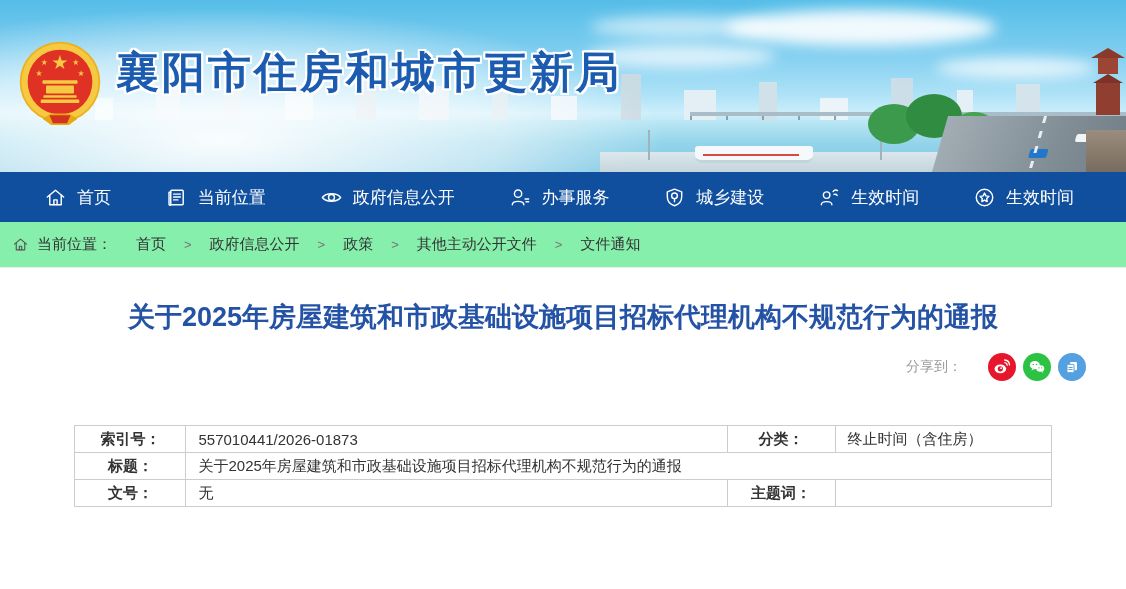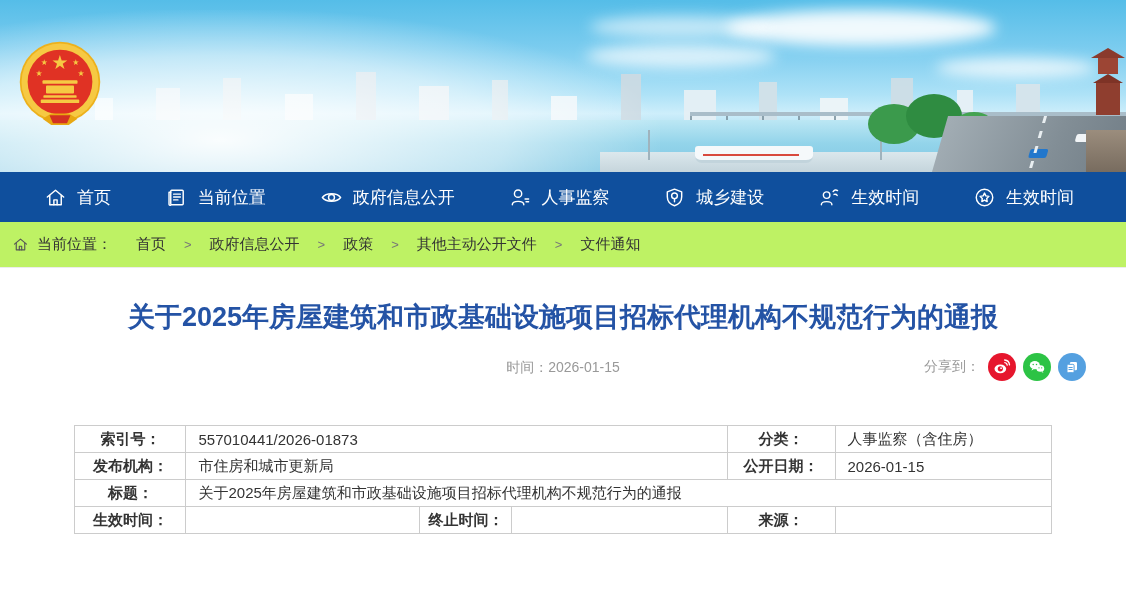--- a/index.html
+++ b/index.html
@@ -63,36 +63,36 @@
   
   .nav { height: 50px; background: #0f4f9d; display: flex; align-items: center;
     justify-content: space-between; padding: 0 52px 0 44px; }
   .nav-item { display: flex; align-items: center; gap: 10px; color: #fff;
     font-size: 17px; text-decoration: none; cursor: pointer; white-space: nowrap; }
   .nav-item svg { width: 23px; height: 23px; stroke: #fff; fill: none;
     stroke-width: 1.5; stroke-linecap: round; stroke-linejoin: round; }
 
   
   .breadcrumb { height: 46px; display: flex; align-items: center; padding: 0 12px;
-    font-size: 15px; color: #333; border-bottom: 1px solid #ececec; background: #bef264; }
+    font-size: 15px; color: #333; border-bottom: 1px solid #ececec; background: #86efac; }
   .crumb-home { display: flex; align-items: center; margin-right: 8px; }
   .crumb-home svg { width: 17px; height: 17px; stroke: #555; fill: none;
     stroke-width: 1.6; stroke-linecap: round; stroke-linejoin: round; }
   .crumb-label { margin-right: 18px; }
   .crumb-link { color: #333; text-decoration: none; margin: 0 6px; cursor: pointer; }
   .crumb-sep { color: #777; font-size: 13px; margin: 0 12px; }
 
   
   .article-title { margin: 32px 50px 0; text-align: center; font-size: 27px;
     font-weight: bold; color: #2453a5; line-height: 1.3; }
   .meta { position: relative; margin-top: 16px; height: 32px; }
   .meta-time { position: absolute; left: 0; right: 0; top: 8px; text-align: center;
     font-size: 14px; color: #999; }
   .share { position: absolute; right: 40px; top: 2px; display: flex; align-items: center; gap: 7px; }
-  .share-label { color: #999; font-size: 14px; margin-right: 1px; }
+  .share-label { color: #999; font-size: 14px; margin-right: 19px; }
   .share-btn { width: 28px; height: 28px; border-radius: 50%; display: flex;
     align-items: center; justify-content: center; cursor: pointer; }
   .share-btn svg { width: 20px; height: 20px; }
   .weibo { background: #e6162d; } .wechat { background: #2cc345; } .copylink { background: #54a0e0; }
 
   
   .info-table { width: 976px; margin: 42px auto 0; border-collapse: collapse;
     table-layout: fixed; font-size: 15px; color: #333; }
   .info-table td { border: 1px solid #ccc; height: 27px; padding: 2px 6px; overflow: hidden; white-space: nowrap; }
   .info-table td.lbl { text-align: center; font-weight: bold; padding: 2px 3px; }
@@ -160,20 +160,21 @@
       <text x="26" y="41" font-size="9" text-anchor="middle" fill="#f6c943">★</text>
       <text x="74" y="41" font-size="9" text-anchor="middle" fill="#f6c943">★</text>
       <rect x="30" y="46" width="40" height="4" rx="1" fill="#f6c943"></rect>
       <rect x="34" y="52" width="32" height="9" rx="1" fill="#f6c943"></rect>
       <rect x="31" y="63" width="38" height="3" rx="1" fill="#f6c943"></rect>
       <rect x="28" y="68" width="44" height="4" rx="1" fill="#f6c943"></rect>
       <path d="M30 90 L40 84 H60 L70 90 L60 97 H40 Z" fill="#e8a812"></path>
       <path d="M38 86 H62 L58 95 H42 Z" fill="#d33222"></path>
     </svg>
   </div>
+  <div class="site-title">襄阳市住房和城市更新局</div>
 </div>
 
 <div class="nav">
   <a class="nav-item">
     <svg viewBox="0 0 24 24">
         <path d="M3.5 11.5 12 4.5l8.5 7"></path>
         <path d="M6 10v9.5h12V10"></path>
         <path d="M10.3 19.5v-5h3.4v5"></path>
       </svg>
     <span>首页</span>
@@ -192,21 +193,21 @@
         <circle cx="12" cy="12" r="3.1"></circle>
       </svg>
     <span>政府信息公开</span>
   </a>
   <a class="nav-item">
     <svg viewBox="0 0 24 24">
         <circle cx="10.5" cy="8" r="3.8"></circle>
         <path d="M4.5 19.5c0-4.6 12-4.6 12 0"></path>
         <path d="M17.8 13.5h3.7M18.8 16.5h2.7"></path>
       </svg>
-    <span>人事监察</span>
+    <span>办事服务</span>
   </a>
   <a class="nav-item">
     <svg viewBox="0 0 24 24">
         <path d="M12 3.3l7.5 2.9v5.1c0 4.9-3.4 8-7.5 9.3-4.1-1.3-7.5-4.4-7.5-9.3V6.2z"></path>
         <circle cx="12" cy="10.3" r="3"></circle>
         <path d="M12 13.3v3.2"></path>
       </svg>
     <span>城乡建设</span>
   </a>
   <a class="nav-item">
@@ -242,23 +243,20 @@
   <a class="crumb-link">政策</a>
   <span class="crumb-sep">&gt;</span>
   <a class="crumb-link">其他主动公开文件</a>
   <span class="crumb-sep">&gt;</span>
   <a class="crumb-link">文件通知</a>
 </div>
 
 <h1 class="article-title">关于2025年房屋建筑和市政基础设施项目招标代理机构不规范行为的通报</h1>
 
 <div class="meta">
-  <div class="meta-time">
-    <span>时间：</span><span>2026-01-15</span>
-  </div>
   <div class="share">
     <span class="share-label">分享到：</span>
     <a class="share-btn weibo">
       <svg viewBox="0 0 24 24">
         <path d="M15.2 3.6a6.4 6.4 0 0 1 5.8 5.8" stroke="#fff" stroke-width="1.6" fill="none" stroke-linecap="round"></path>
         <path d="M15.4 6.8a3.3 3.3 0 0 1 2.9 2.9" stroke="#fff" stroke-width="1.6" fill="none" stroke-linecap="round"></path>
         <ellipse cx="10" cy="14.2" rx="7" ry="5.2" fill="#fff"></ellipse>
         <circle cx="10" cy="14.2" r="3.1" fill="#e6162d"></circle>
         <circle cx="10.9" cy="13.4" r="1.1" fill="#fff"></circle>
       </svg>
@@ -292,34 +290,26 @@
       <col style="width:92px">
     <col style="width:215px">
       <col style="width:108px">
       <col style="width:216px">
   </colgroup>
   <tbody>
       <tr>
     <td class="lbl">索引号：</td>
     <td class="val" colspan="3">557010441/2026-01873</td>
     <td class="lbl">分类：</td>
-    <td class="val">人事监察（含住房）</td>
-  </tr>
-  <tr>
-    <td class="lbl">发布机构：</td>
-    <td class="val" colspan="3">市住房和城市更新局</td>
-    <td class="lbl">公开日期：</td>
-    <td class="val">2026-01-15</td>
+    <td class="val">终止时间（含住房）</td>
   </tr>
   <tr>
     <td class="lbl">标题：</td>
     <td class="val" colspan="5">关于2025年房屋建筑和市政基础设施项目招标代理机构不规范行为的通报</td>
   </tr>
   <tr>
-    <td class="lbl">生效时间：</td>
-    <td class="val"></td>
-    <td class="lbl">终止时间：</td>
-    <td class="val"></td>
-    <td class="lbl">来源：</td>
+    <td class="lbl">文号：</td>
+    <td class="val" colspan="3">无</td>
+    <td class="lbl">主题词：</td>
     <td class="val"></td>
   </tr>
 </tbody>
   </table>
 
 </body></html>

